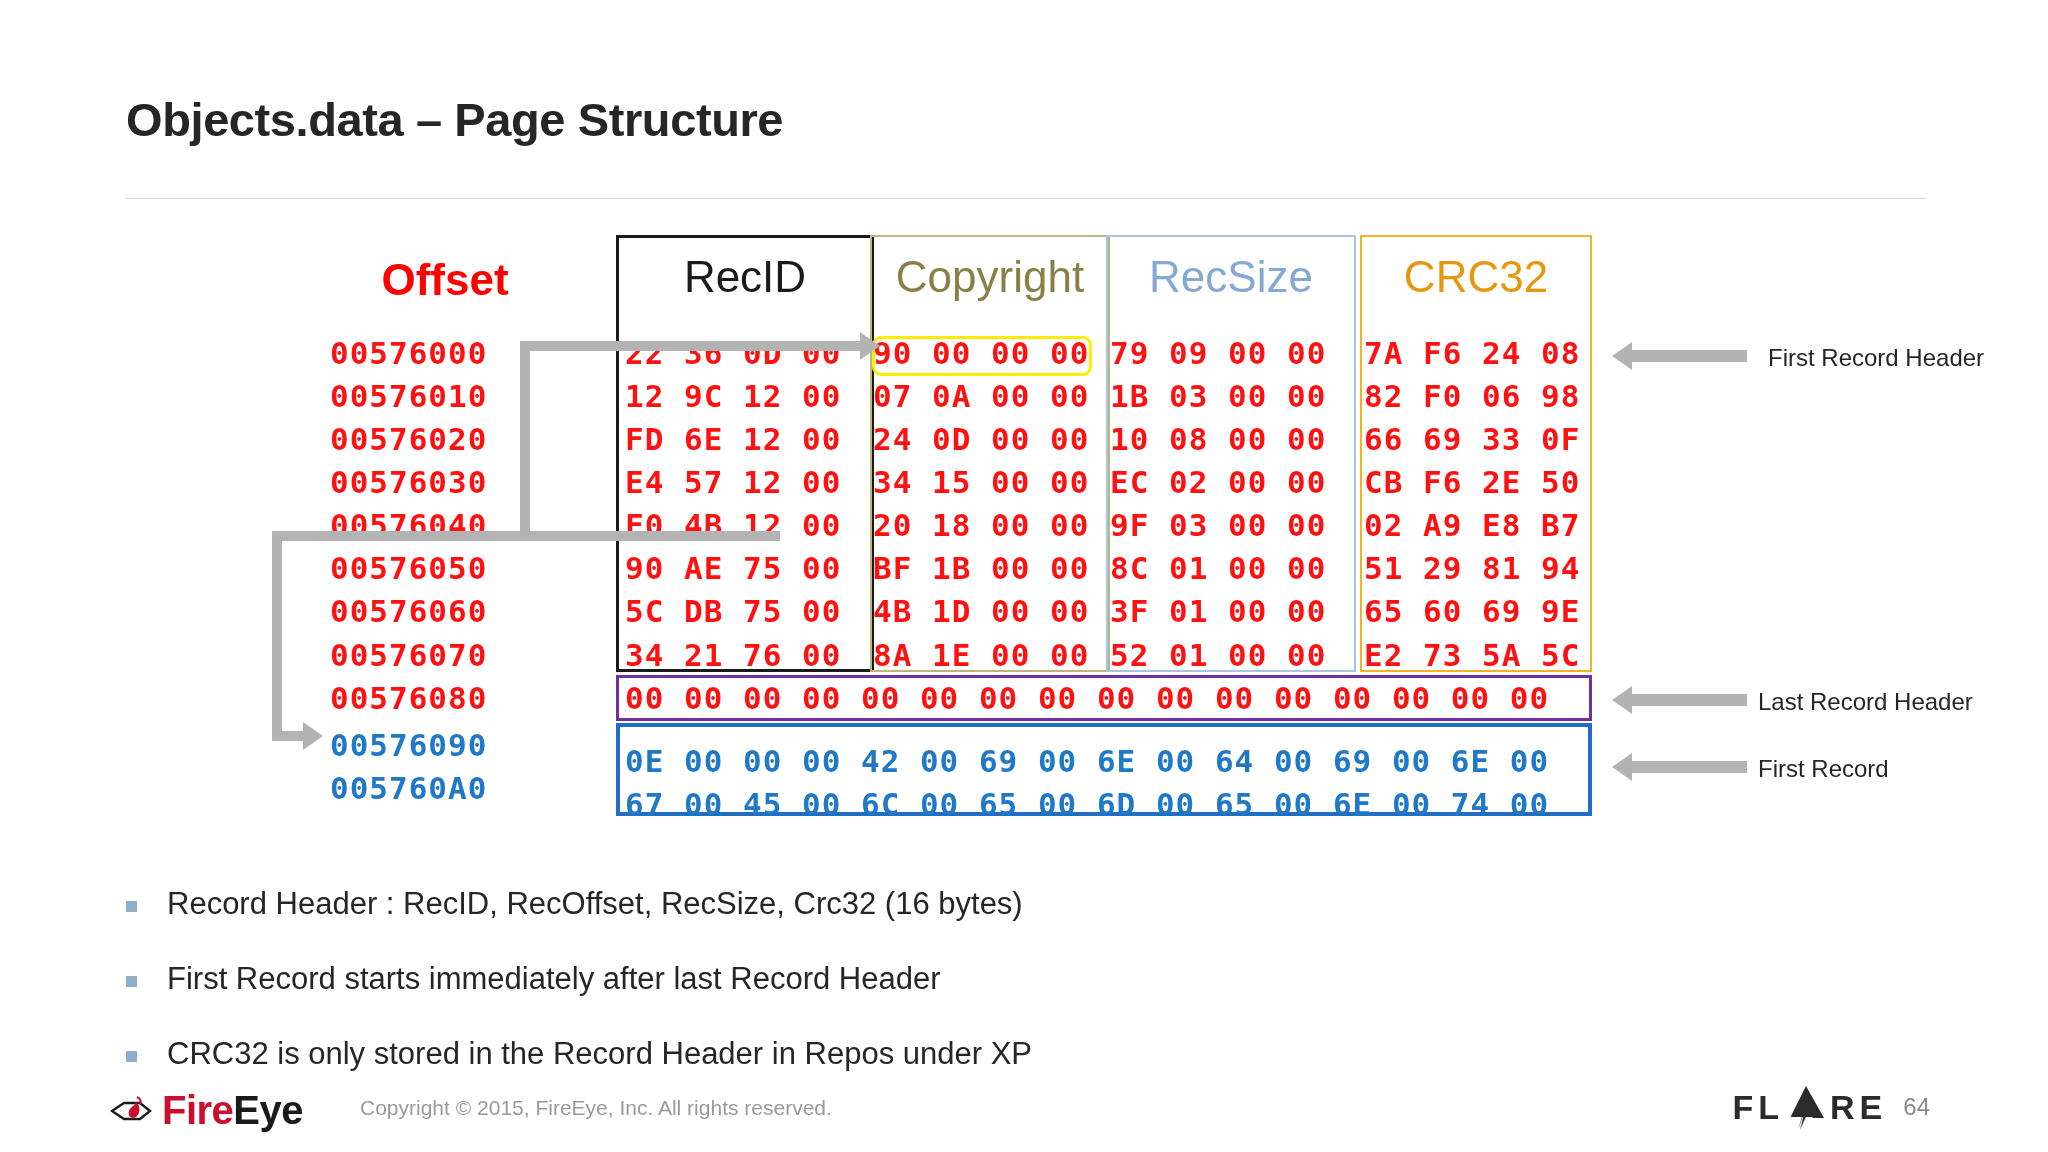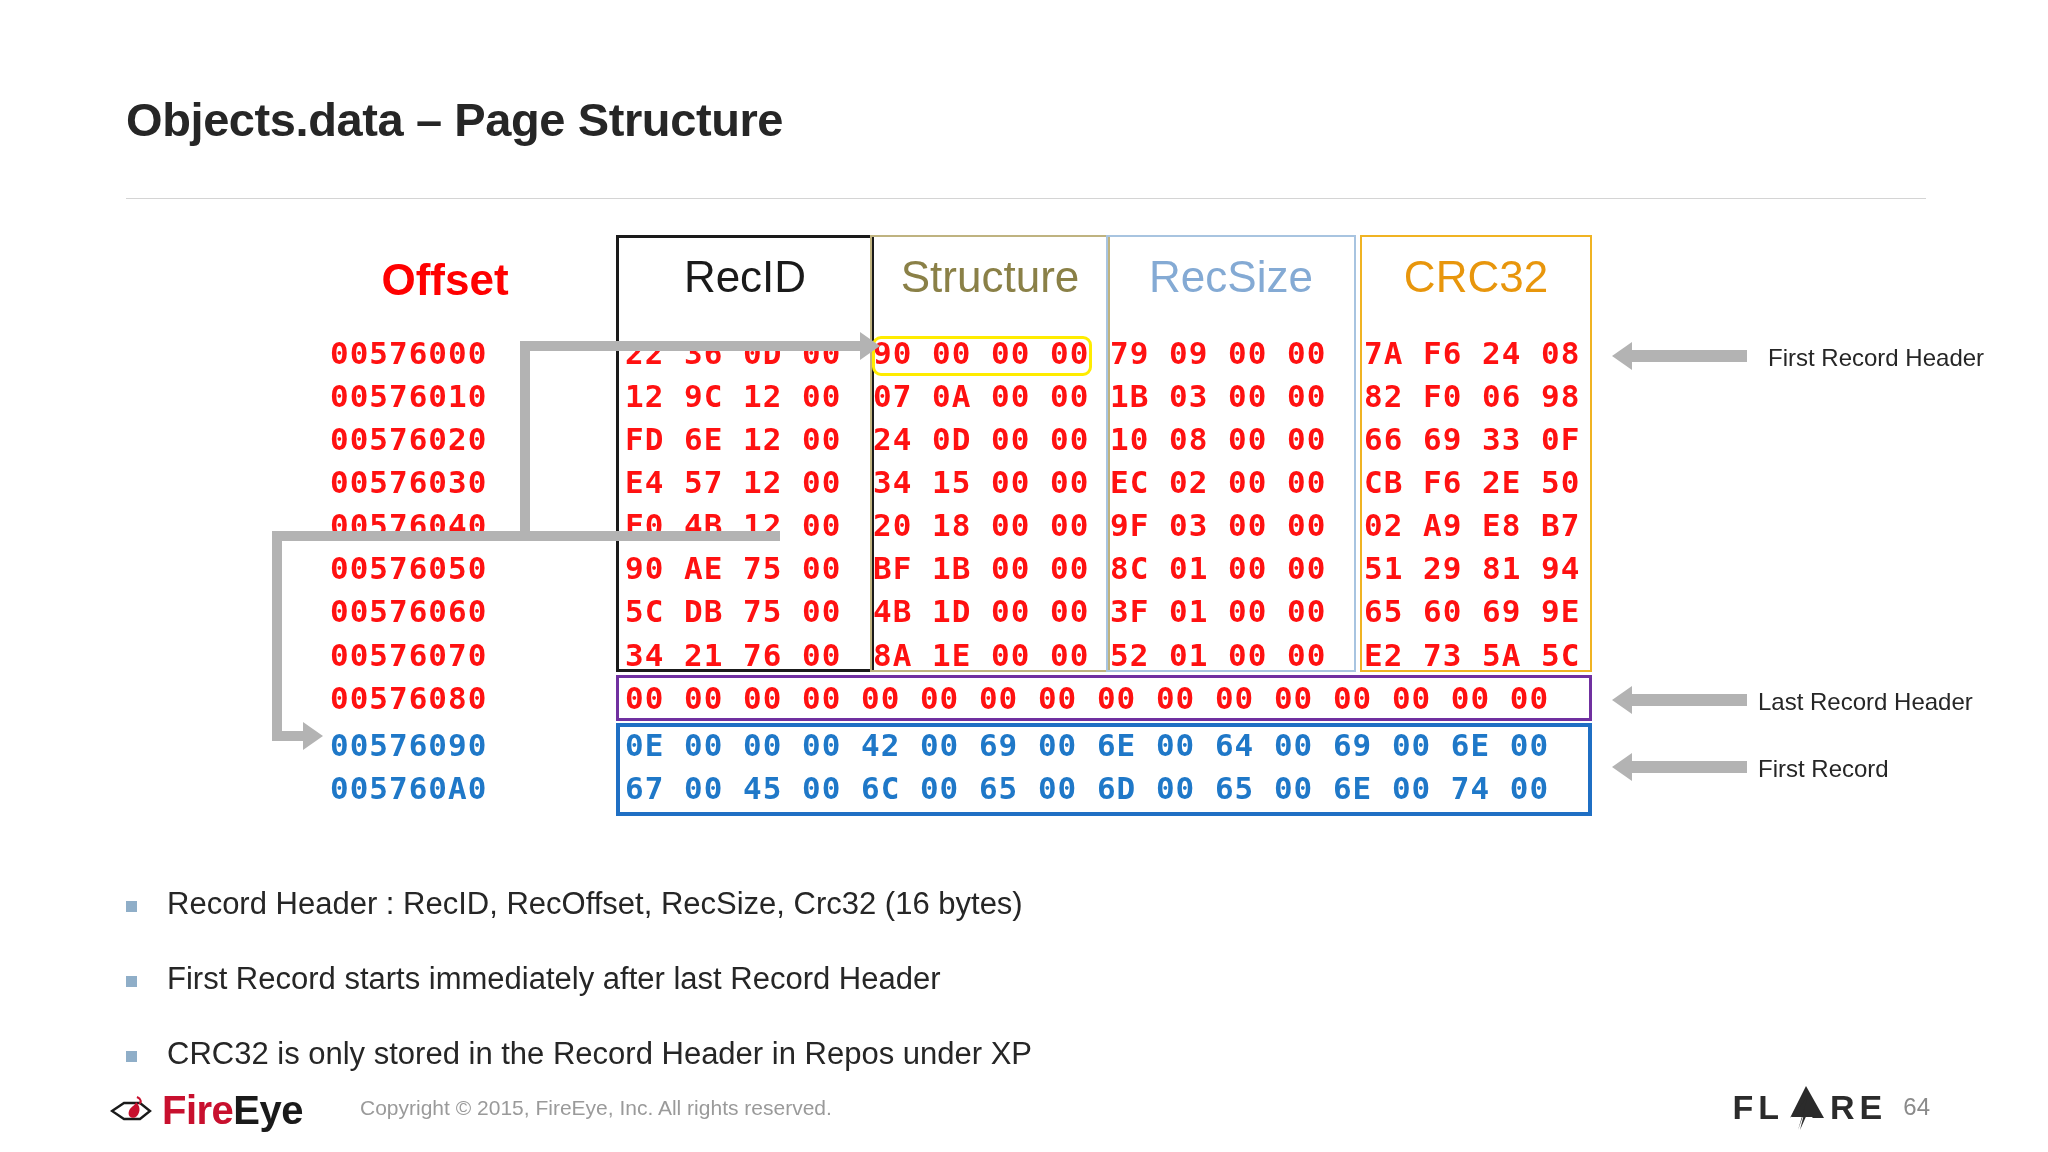--- a/index.html
+++ b/index.html
@@ -93,21 +93,21 @@
 
   .grp {
     position: absolute;
     font-family: "DejaVu Sans Mono", monospace;
     font-size: 31px;
     font-weight: bold;
     color: #ff1111;
     white-space: nowrap;
     letter-spacing: 1px;
   }
-  .grp.blue { color: #1f78c8; }
+  .grp.blue { color: #1f78c8; margin-top: 16px; }
   .g0 { left: 625px;  width: 244px; }
   .g1 { left: 873px;  width: 232px; }
   .g2 { left: 1110px; width: 252px; }
   .g3 { left: 1364px; width: 224px; }
   .gwide { left: 625px; width: 963px; letter-spacing: 1px; }
 
   
   .conn { position: absolute; background: #b3b3b3; }
 
   
@@ -181,21 +181,21 @@
 
 <div id="diagram">
 
   <div class="col-box" id="box-recid"></div>
   <div class="col-box" id="box-recoffset"></div>
   <div class="col-box" id="box-recsize"></div>
   <div class="col-box" id="box-crc32"></div>
 
   <div class="col-head" id="head-offset">Offset</div>
   <div class="col-head" id="head-recid">RecID</div>
-  <div class="col-head" id="head-recoffset">Structure</div>
+  <div class="col-head" id="head-recoffset">Copyright</div>
   <div class="col-head" id="head-recsize">RecSize</div>
   <div class="col-head" id="head-crc32">CRC32</div>
 
   <div class="offset-cell" style="top:335px">00576000</div>
   <div class="grp g0" style="top:335px">22 36 0D 00</div>
   <div class="grp g1" style="top:335px">90 00 00 00</div>
   <div class="grp g2" style="top:335px">79 09 00 00</div>
   <div class="grp g3" style="top:335px">7A F6 24 08</div>
 
   <div class="offset-cell" style="top:378px">00576010</div>

